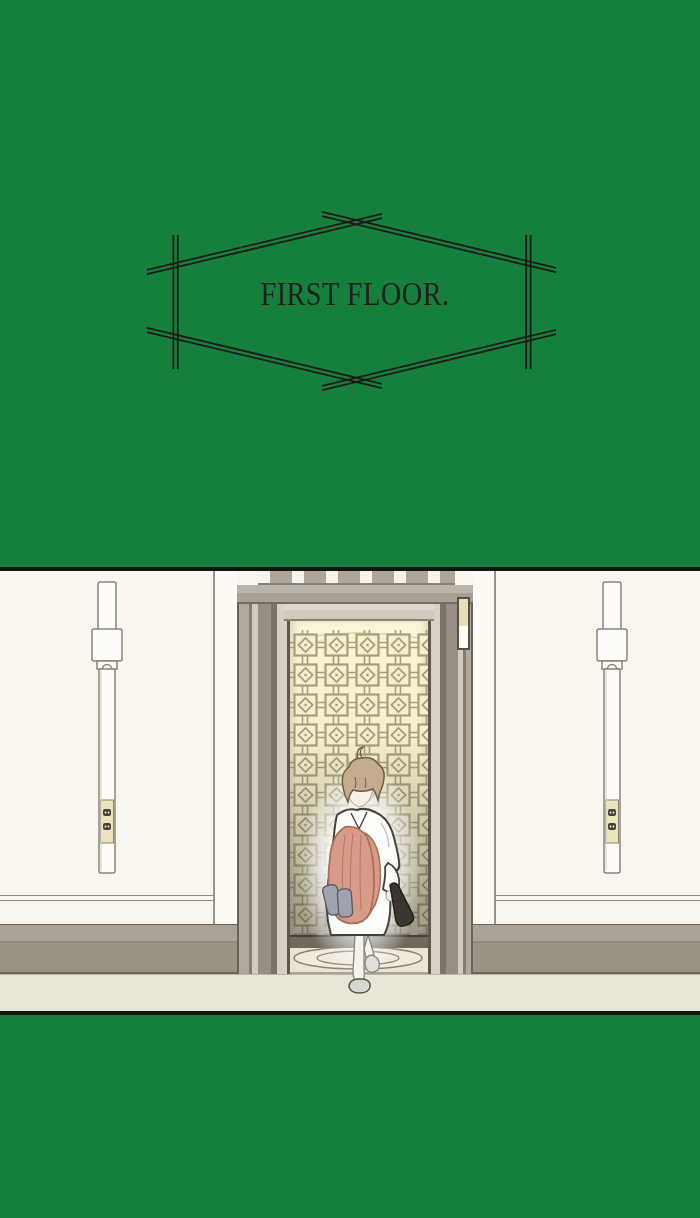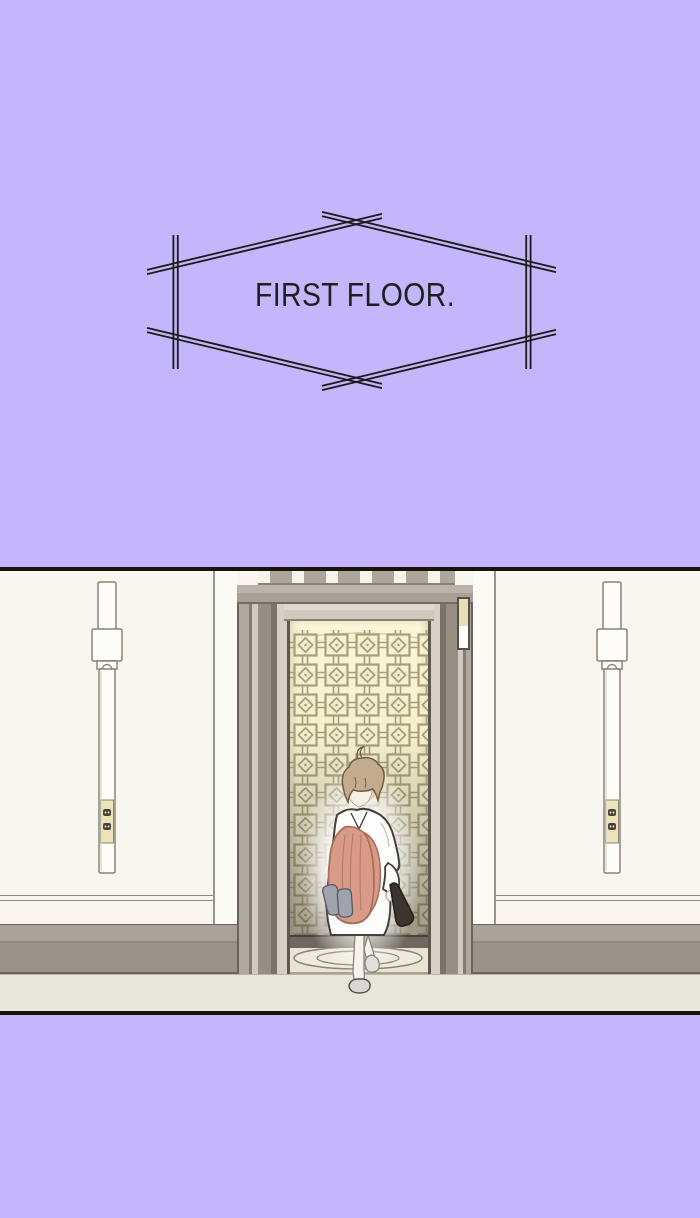--- a/index.html
+++ b/index.html
@@ -1,17 +1,17 @@
 <!DOCTYPE html>
 <html><head>
 <meta charset="utf-8">
 <style>
   html,body{margin:0;padding:0;background:#ffffff;}
-  .page{position:relative;width:700px;height:1218px;background:#c4b5fd;overflow:hidden;
-        font-family:Liberation Sans, sans-serif;}
+  .page{position:relative;width:700px;height:1218px;background:#15803d;overflow:hidden;
+        font-family:Liberation Serif, serif;}
   .abs{position:absolute;}
 
   
   .caption-svg{left:0;top:0;width:700px;height:440px;}
   .caption-text{left:230px;top:276px;width:250px;text-align:center;
       font-size:33px;font-weight:400;letter-spacing:.5px;color:#211f1d;
       transform:scaleX(.86);transform-origin:center;white-space:nowrap;}
 
   
   .scene{left:0;top:567px;width:700px;height:440px;background:#f8f6ee;

